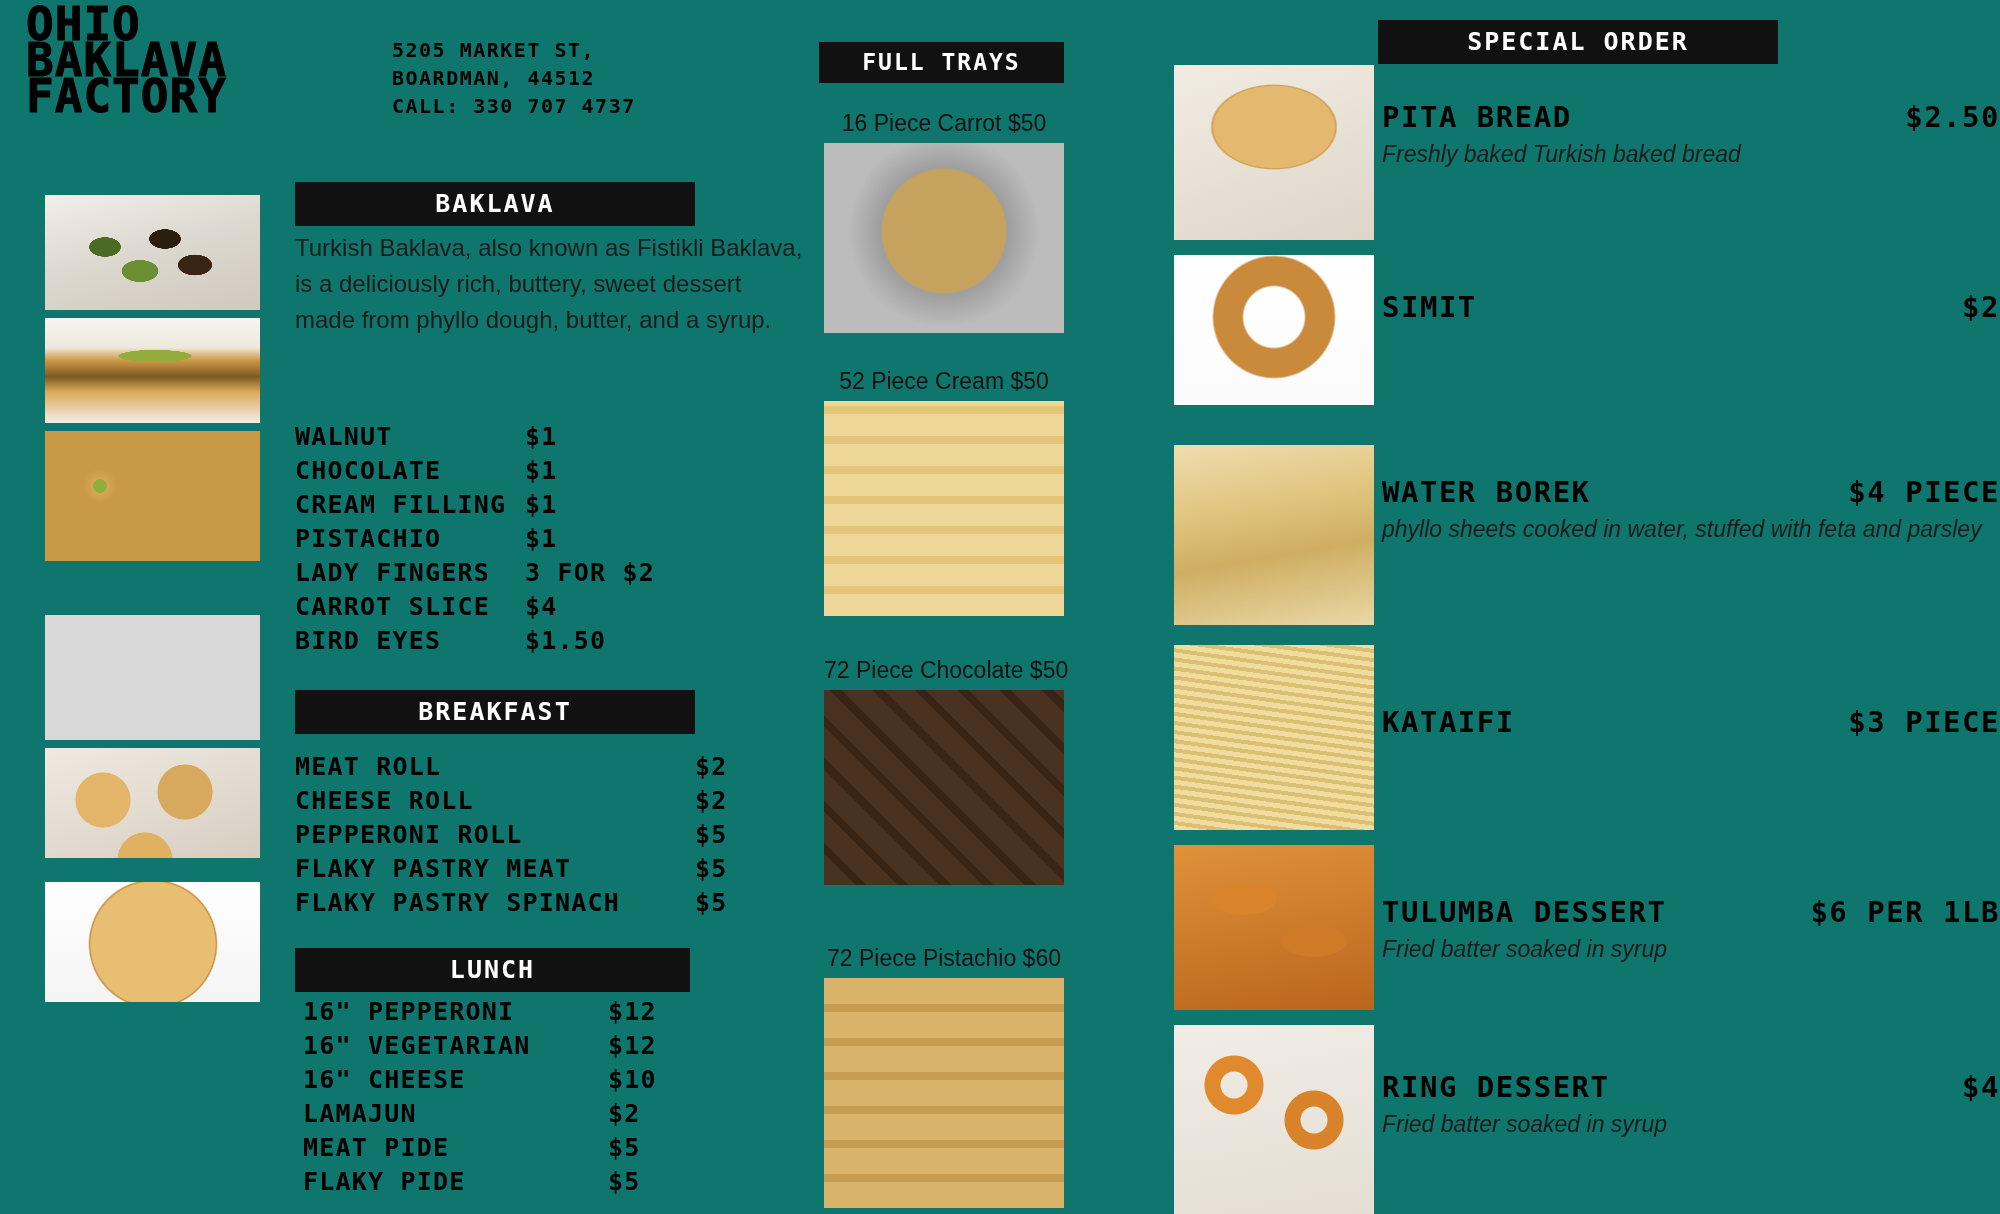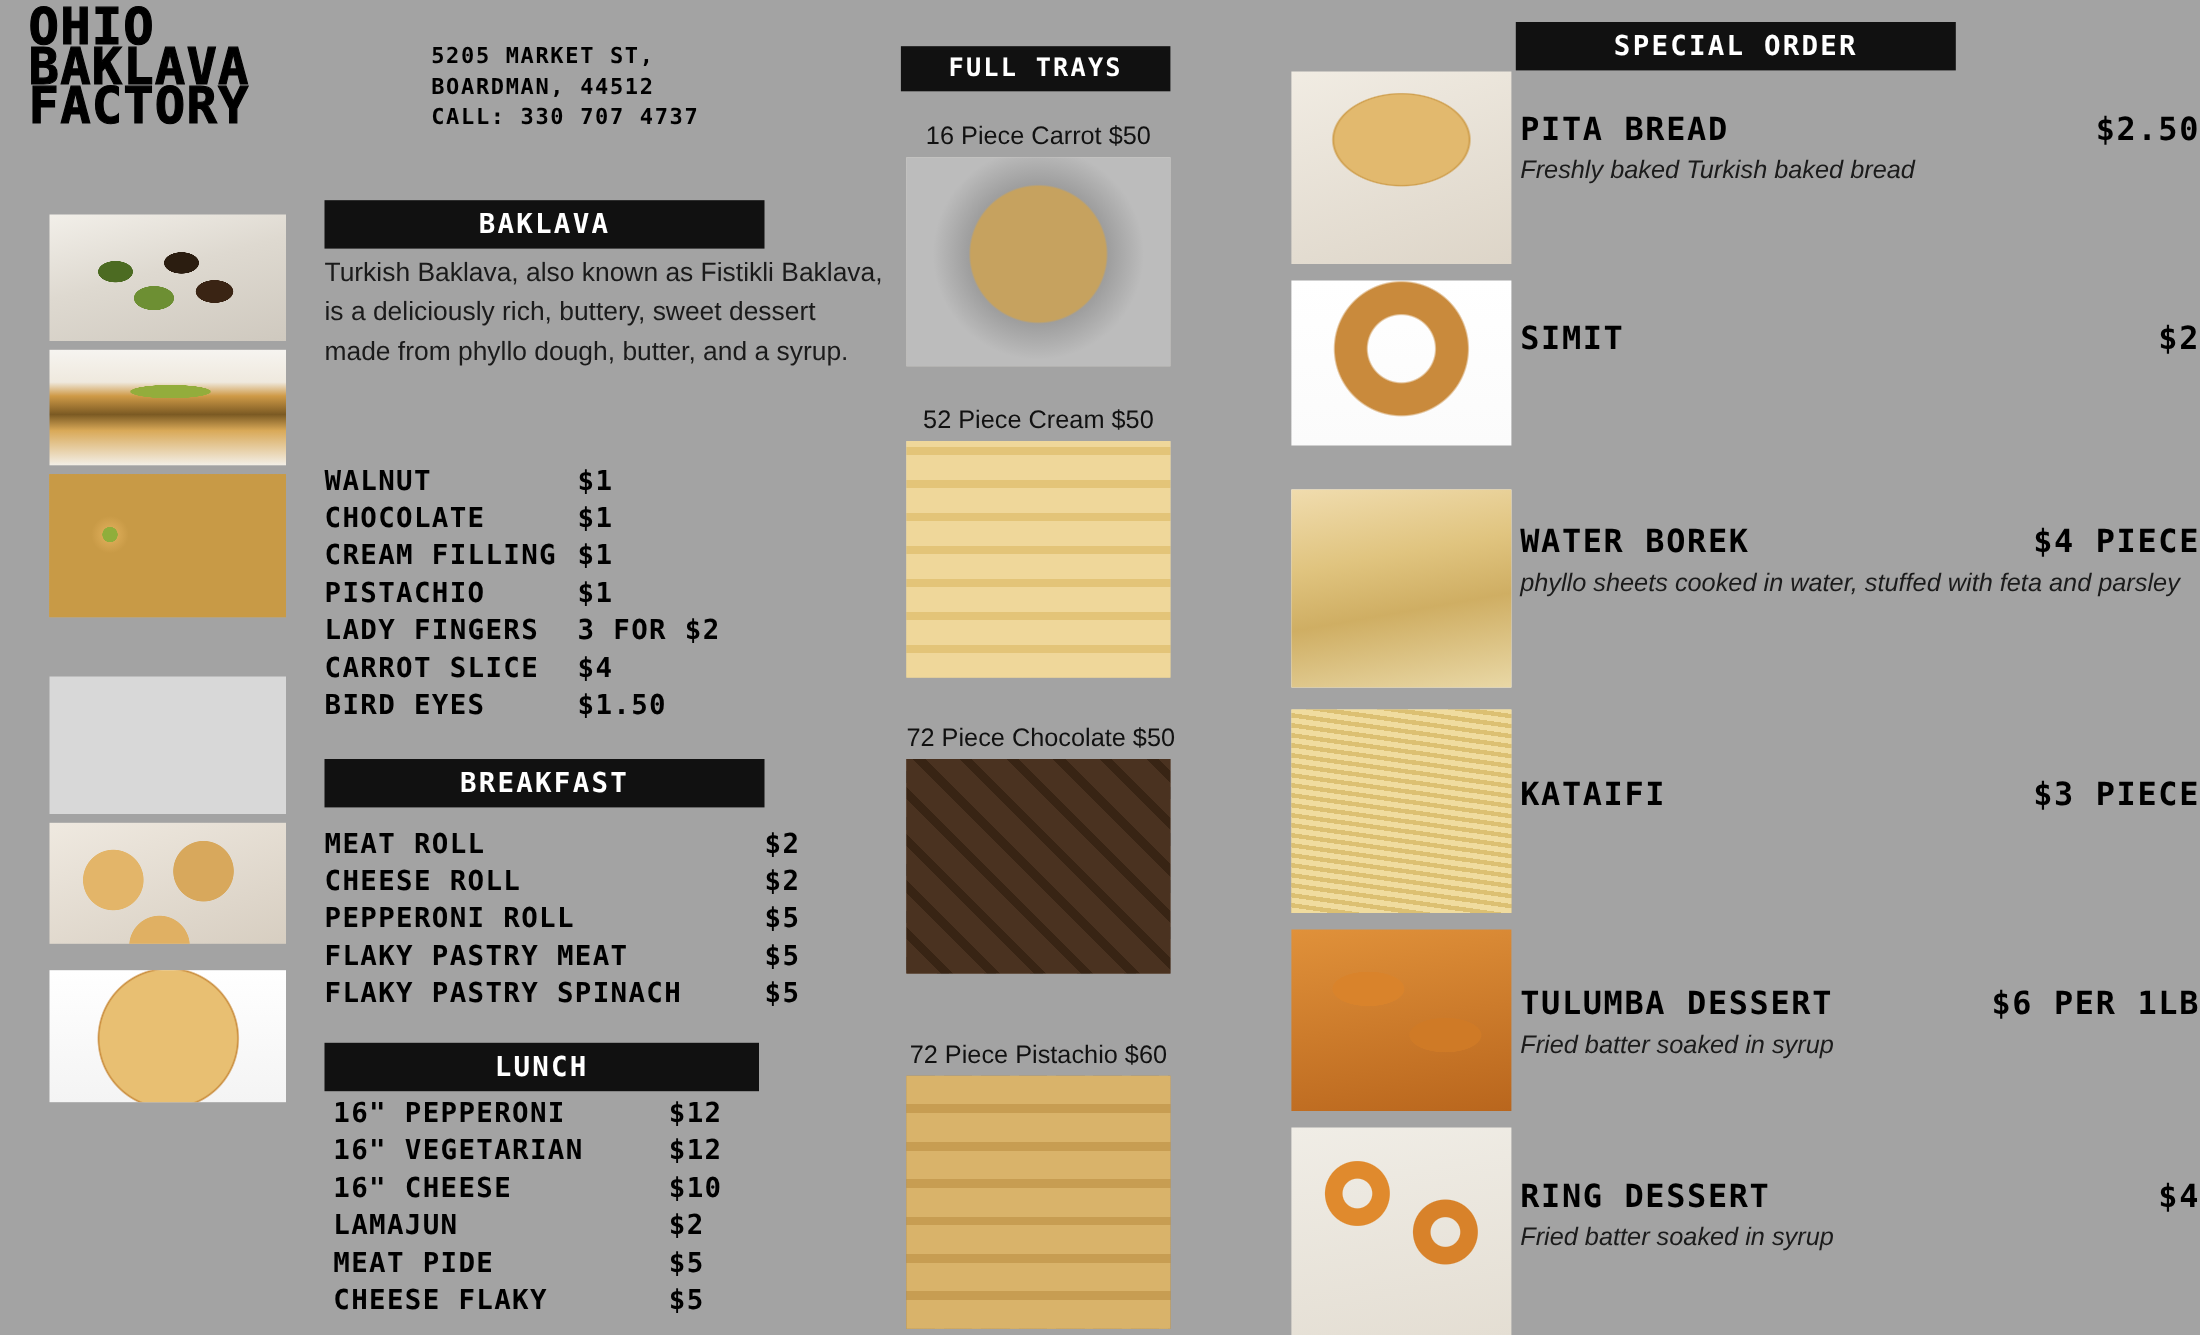--- a/index.html
+++ b/index.html
@@ -6,21 +6,21 @@
   html, body {
     margin: 0; padding: 0;
     background: #ffffff;
     width: 2000px; height: 1214px;
     font-family: "Liberation Sans", sans-serif;
     overflow: hidden;
   }
   .page {
     position: relative;
     width: 2000px; height: 1214px;
-    background: #a3a3a3;
+    background: #0f766e;
   }
 
   
   .banner {
     background: #111111;
     color: #ffffff;
     text-align: center;
     font-family: "DejaVu Sans Mono", monospace;
     font-weight: bold;
     letter-spacing: 2px;
@@ -328,21 +328,21 @@
       </div>
       <div class="row">
         <span class="nm" style="width:305px">LAMAJUN</span>
         <span class="pr">$2</span>
       </div>
       <div class="row">
         <span class="nm" style="width:305px">MEAT PIDE</span>
         <span class="pr">$5</span>
       </div>
       <div class="row">
-        <span class="nm" style="width:305px">CHEESE FLAKY</span>
+        <span class="nm" style="width:305px">FLAKY PIDE</span>
         <span class="pr">$5</span>
       </div>
     </div>
   </div>
 
   <div class="col-mid">
     <div style="position:absolute; left:19px; top:42px; width:260px;">
       <div class="banner" style="width:245px; font-size:23px;">FULL TRAYS</div>
     </div>
 

